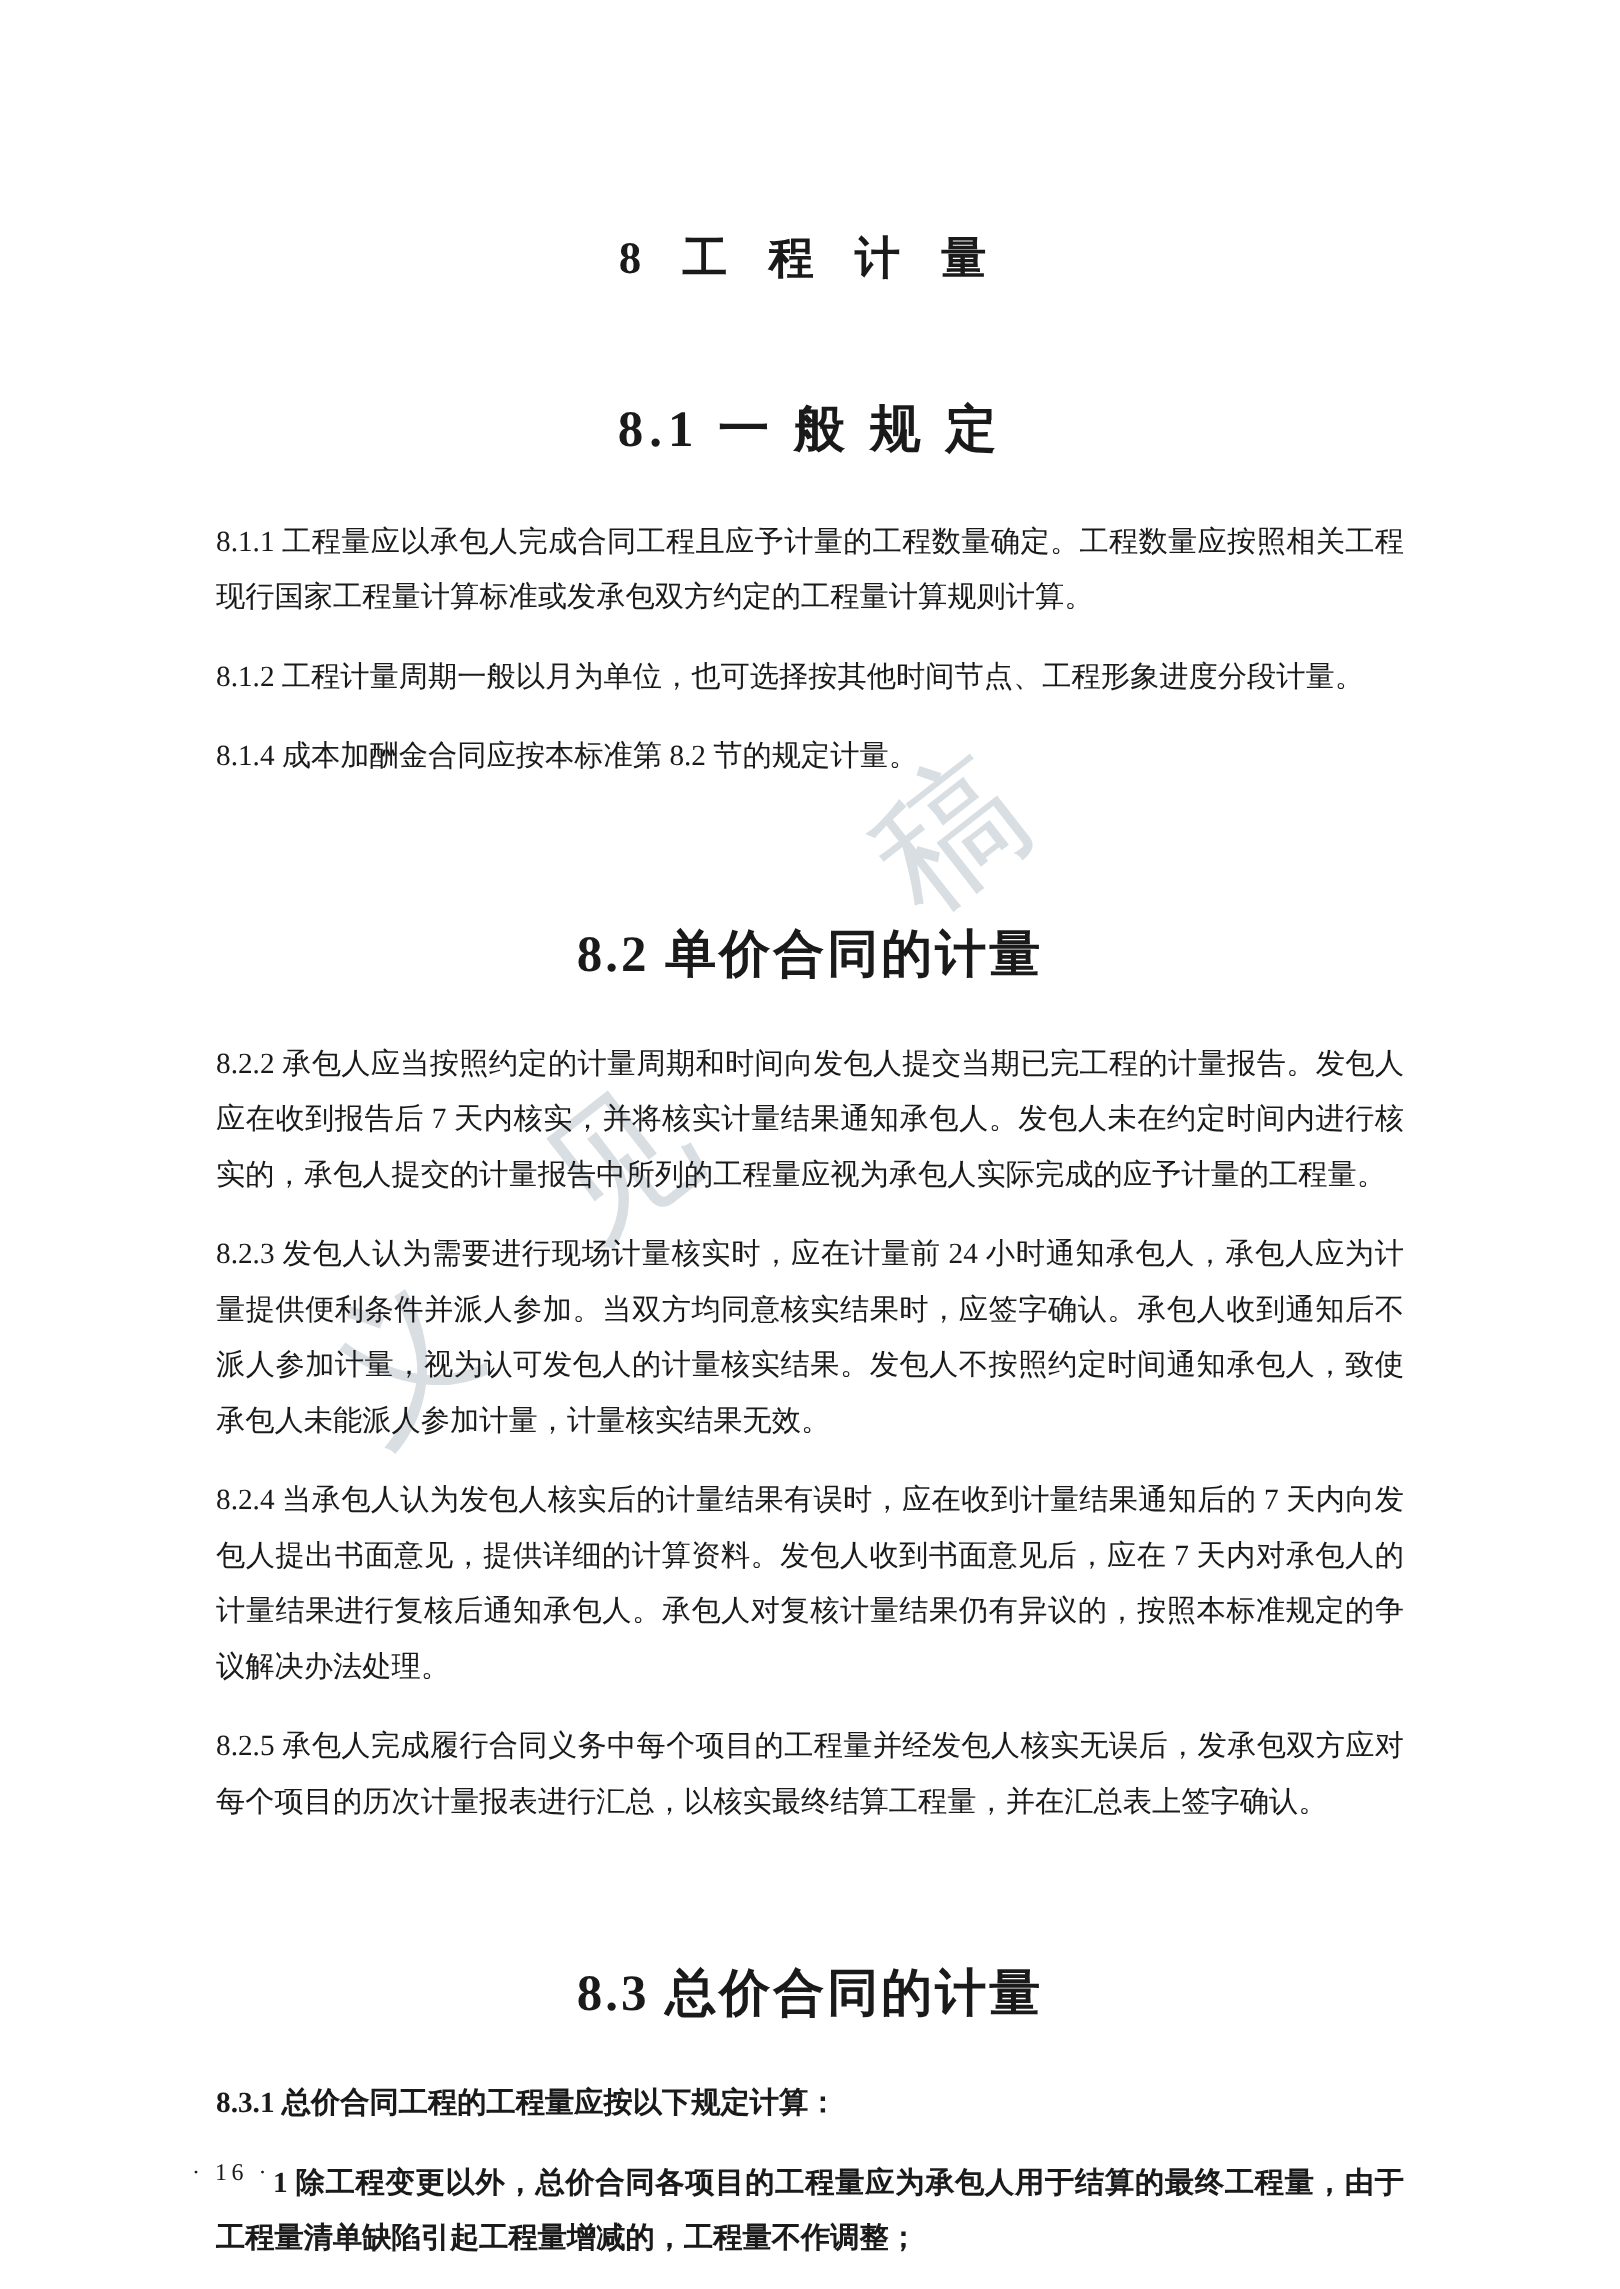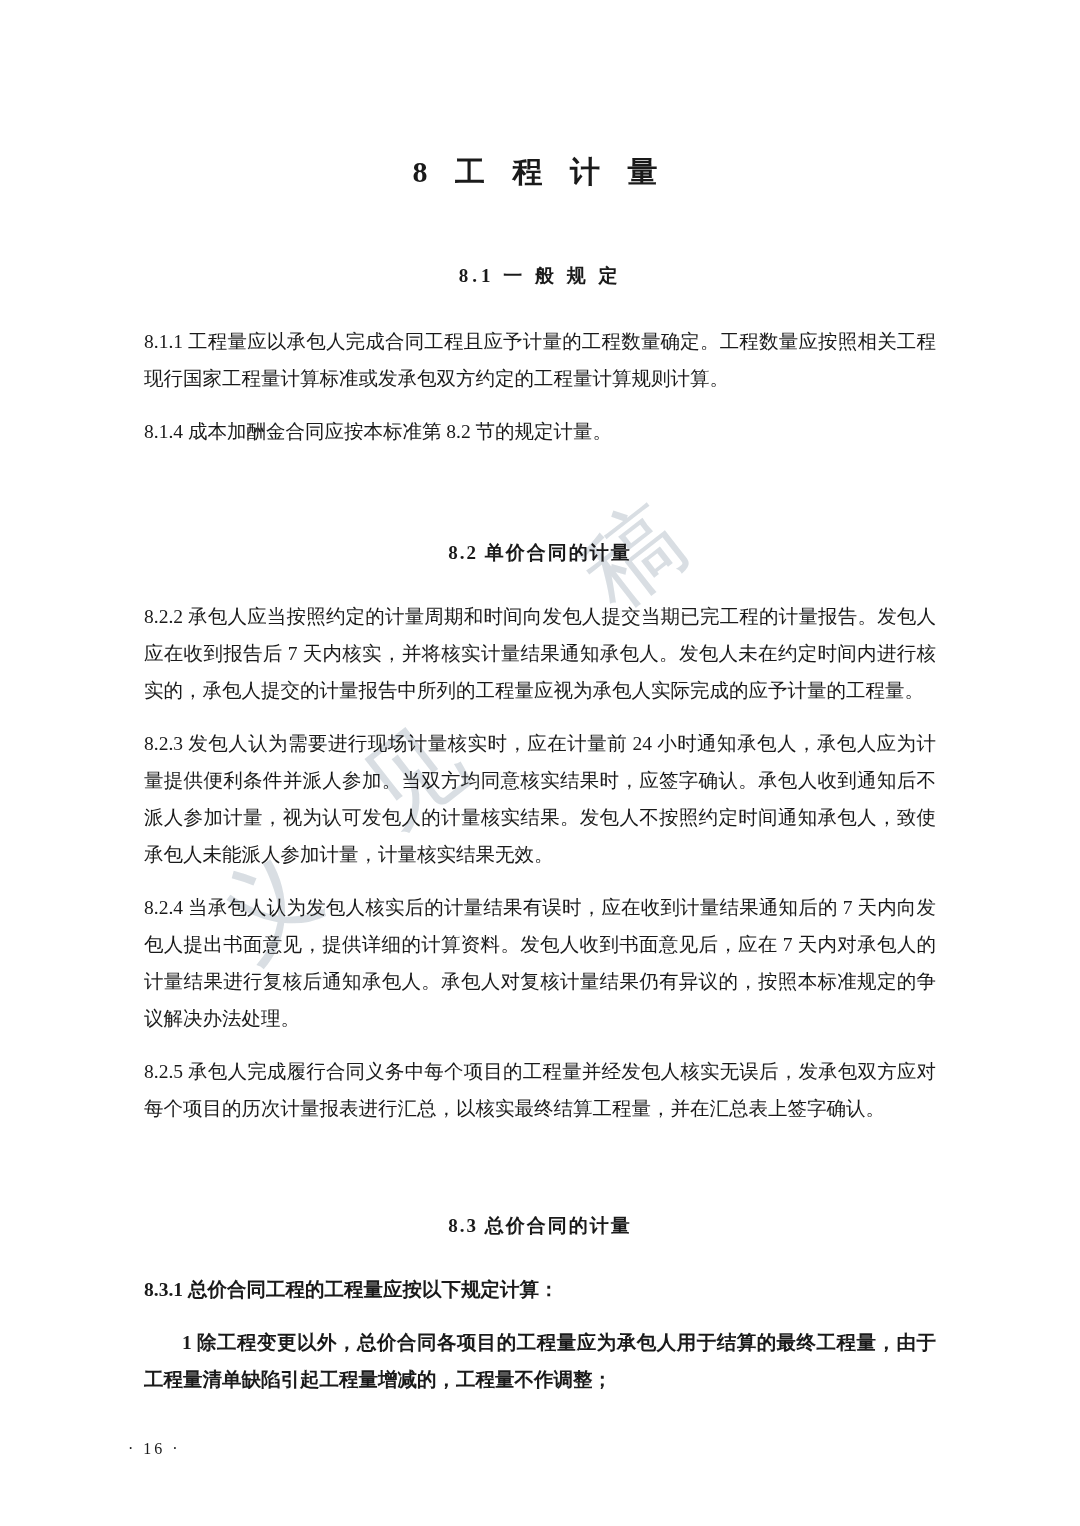--- a/index.html
+++ b/index.html
@@ -52,21 +52,21 @@
 
   h1.chapter {
     font-size: 30px;
     font-weight: bold;
     text-align: center;
     margin: 0;
     padding-top: 152px;
     letter-spacing: 10px;
   }
   h2.section {
-    font-size: 19px;
+    font-size: 34px;
     font-weight: bold;
     text-align: center;
     margin: 0;
     letter-spacing: 4px;
   }
   h2.sec-81 { padding-top: 70px; }
   h2.sec-82 { padding-top: 74px; letter-spacing: 2px; }
   h2.sec-83 { padding-top: 70px; letter-spacing: 2px; }
 
   p.para {
@@ -103,20 +103,21 @@
     <span class="wm3">义</span>
   </div>
 
   <div class="content doc-text">
 
     <h1 class="chapter">8  工 程 计 量</h1>
 
     <h2 class="section sec-81">8.1   一 般 规 定</h2>
     <div class="p-wrap">
       <p class="para">8.1.1   工程量应以承包人完成合同工程且应予计量的工程数量确定。工程数量应按照相关工程现行国家工程量计算标准或发承包双方约定的工程量计算规则计算。</p>
+      <p class="para">8.1.2   工程计量周期一般以月为单位，也可选择按其他时间节点、工程形象进度分段计量。</p>
       <p class="para">8.1.4   成本加酬金合同应按本标准第 8.2 节的规定计量。</p>
     </div>
 
     <h2 class="section sec-82">8.2   单价合同的计量</h2>
     <div class="p-wrap-82">
       <p class="para">8.2.2   承包人应当按照约定的计量周期和时间向发包人提交当期已完工程的计量报告。发包人应在收到报告后 7 天内核实，并将核实计量结果通知承包人。发包人未在约定时间内进行核实的，承包人提交的计量报告中所列的工程量应视为承包人实际完成的应予计量的工程量。</p>
       <p class="para">8.2.3   发包人认为需要进行现场计量核实时，应在计量前 24 小时通知承包人，承包人应为计量提供便利条件并派人参加。当双方均同意核实结果时，应签字确认。承包人收到通知后不派人参加计量，视为认可发包人的计量核实结果。发包人不按照约定时间通知承包人，致使承包人未能派人参加计量，计量核实结果无效。</p>
       <p class="para">8.2.4   当承包人认为发包人核实后的计量结果有误时，应在收到计量结果通知后的 7 天内向发包人提出书面意见，提供详细的计算资料。发包人收到书面意见后，应在 7 天内对承包人的计量结果进行复核后通知承包人。承包人对复核计量结果仍有异议的，按照本标准规定的争议解决办法处理。</p>
       <p class="para">8.2.5   承包人完成履行合同义务中每个项目的工程量并经发包人核实无误后，发承包双方应对每个项目的历次计量报表进行汇总，以核实最终结算工程量，并在汇总表上签字确认。</p>
     </div>

